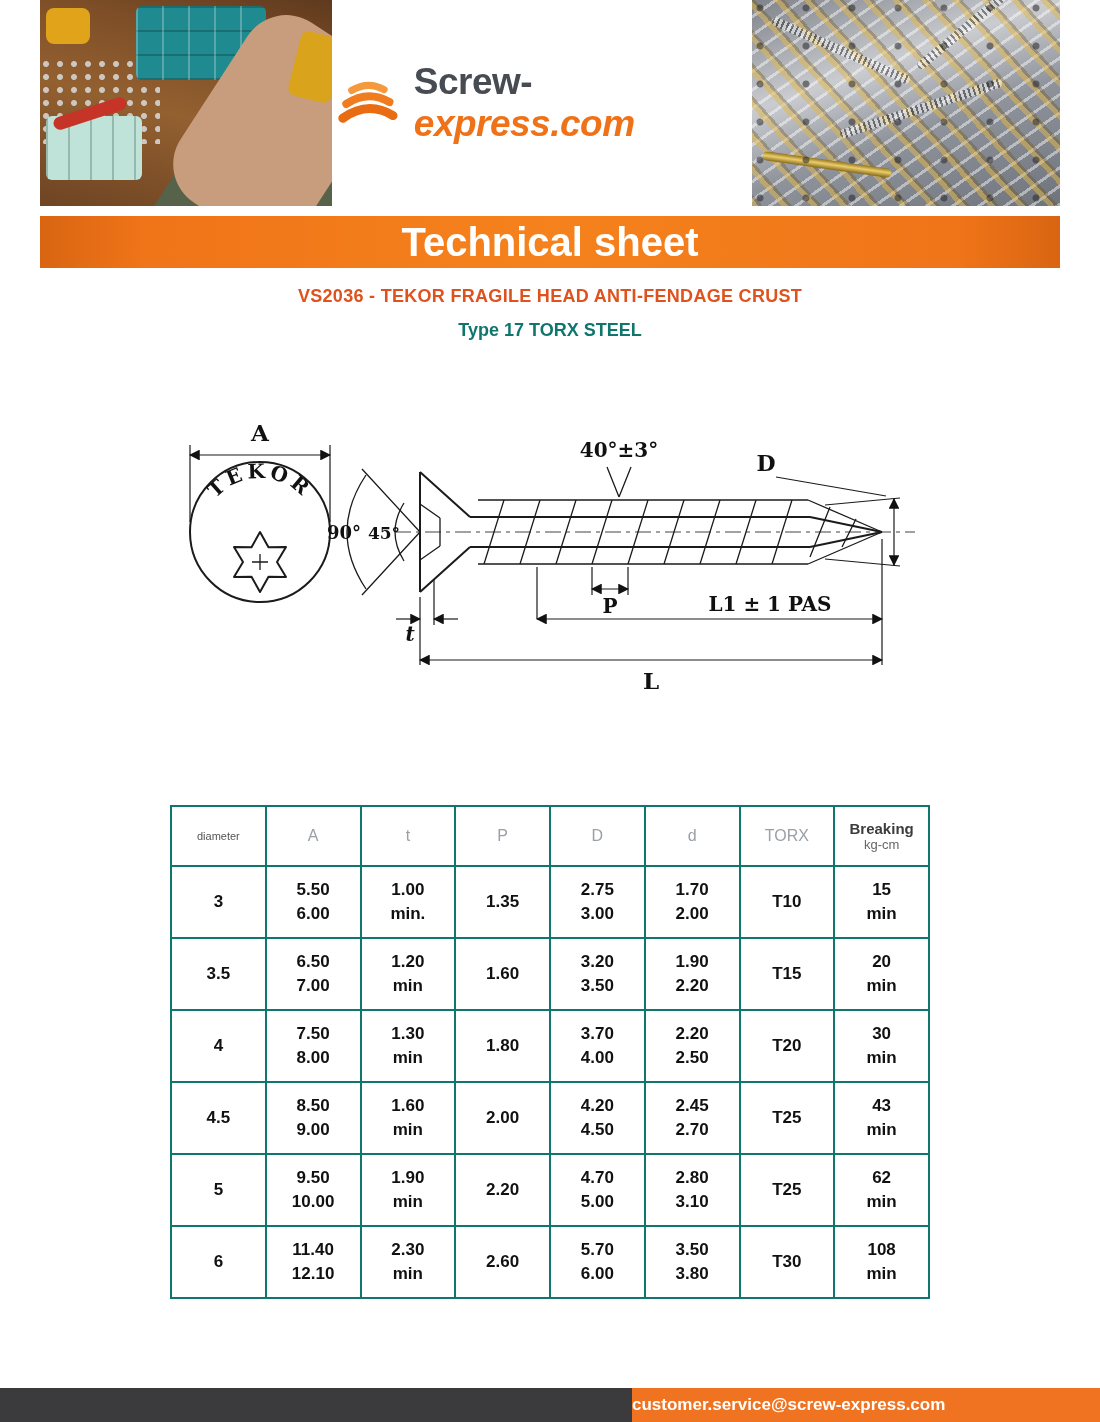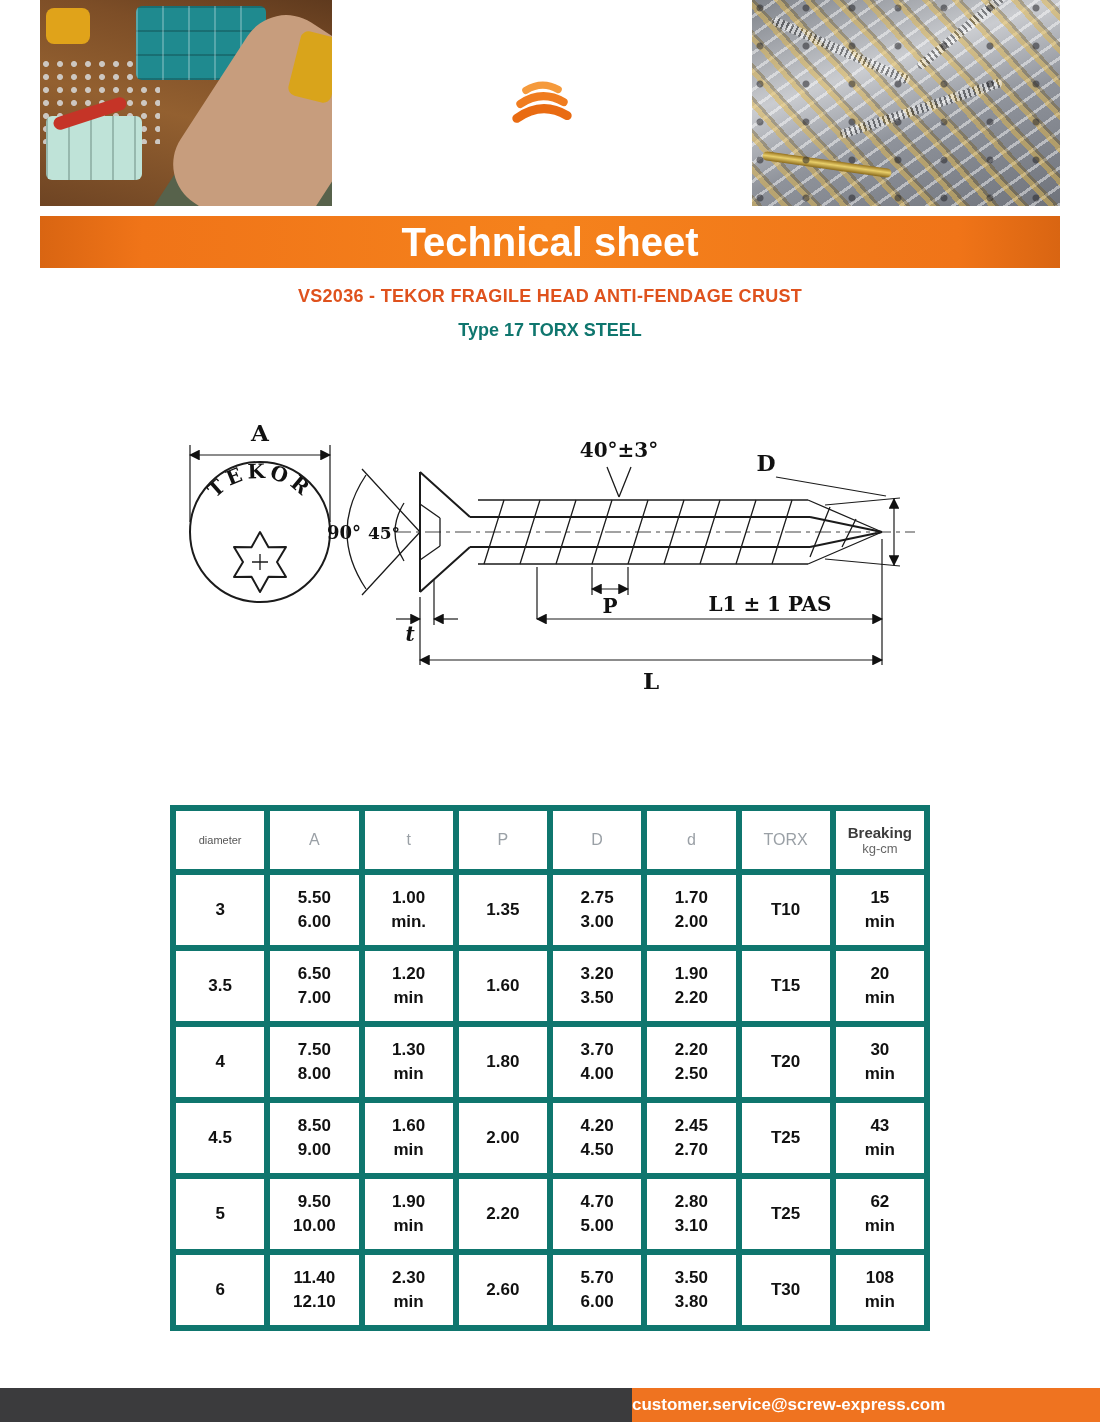--- a/index.html
+++ b/index.html
@@ -47,21 +47,21 @@
   .subtitle2{margin-top:13px;text-align:center;color:#0f766e;font-size:18px;font-weight:600;}
   
   .diagram{width:760px;margin:26px auto 0;}
   .dg-line{stroke:#1b1b1b;stroke-width:2;fill:none;}
   .dg-thin{stroke:#1b1b1b;stroke-width:1.3;fill:none;}
   .dg-dim{stroke:#1b1b1b;stroke-width:1.2;fill:none;}
   .dg-center{stroke:#444;stroke-width:1.1;stroke-dasharray:16 5 4 5;fill:none;}
   .dg-text{font-family:"DejaVu Serif", serif;font-weight:bold;fill:#111;}
   
   table.spec{width:760px;margin:64px auto 0;border-collapse:collapse;table-layout:fixed;}
-  table.spec th,table.spec td{border:6px solid #0f766e;text-align:center;vertical-align:middle;padding:6px 4px;}
+  table.spec th,table.spec td{border:2px solid #0f766e;text-align:center;vertical-align:middle;padding:6px 4px;}
   table.spec th{height:46px;font-weight:normal;}
   table.spec td{height:58px;font-weight:bold;font-size:17px;color:#111;white-space:pre-line;line-height:1.4;}
   .hdr-gray{color:#9aa0a6;font-size:16px;}
   .hdr-dia{color:#555;font-size:11px;}
   .hdr-brk1{color:#3c3c3c;font-size:15px;font-weight:bold;display:block;}
   .hdr-brk2{color:#666;font-size:13px;display:block;}
   
   .footer{position:absolute;left:0;bottom:0;width:1100px;height:34px;display:flex;}
   .footer-dark{flex:1;background:#3b3b3d;}
   .footer-orange{width:468px;background:#ef7320;display:flex;align-items:center;justify-content:flex-start;}
@@ -80,20 +80,23 @@
     <div class="pl-red"></div>
     <div class="pl-tape"></div>
     <div class="pl-drill"></div>
   </div>
   <div class="logo-wrap">
     <svg width="72" height="58" viewBox="0 0 80 60">
       <path d="M22 16 Q 40 5 58 15" stroke="#f59a3c" stroke-width="8" fill="none" stroke-linecap="round"></path>
       <path d="M16 31 Q 40 15 64 29" stroke="#f07c1f" stroke-width="9" fill="none" stroke-linecap="round"></path>
       <path d="M12 47 Q 40 27 68 44" stroke="#e96b12" stroke-width="10" fill="none" stroke-linecap="round"></path>
     </svg>
+    <div class="logo-text">
+      <span class="logo-dark">Screw-</span><span class="logo-orange">express.com</span>
+    </div>
   </div>
   <div class="photo photo-right">
     <div class="pr-screw pr-s1"></div>
     <div class="pr-screw pr-s2"></div>
     <div class="pr-screw pr-s3"></div>
     <div class="pr-screw pr-s4"></div>
   </div>
 </div>
 
 <div class="banner">

